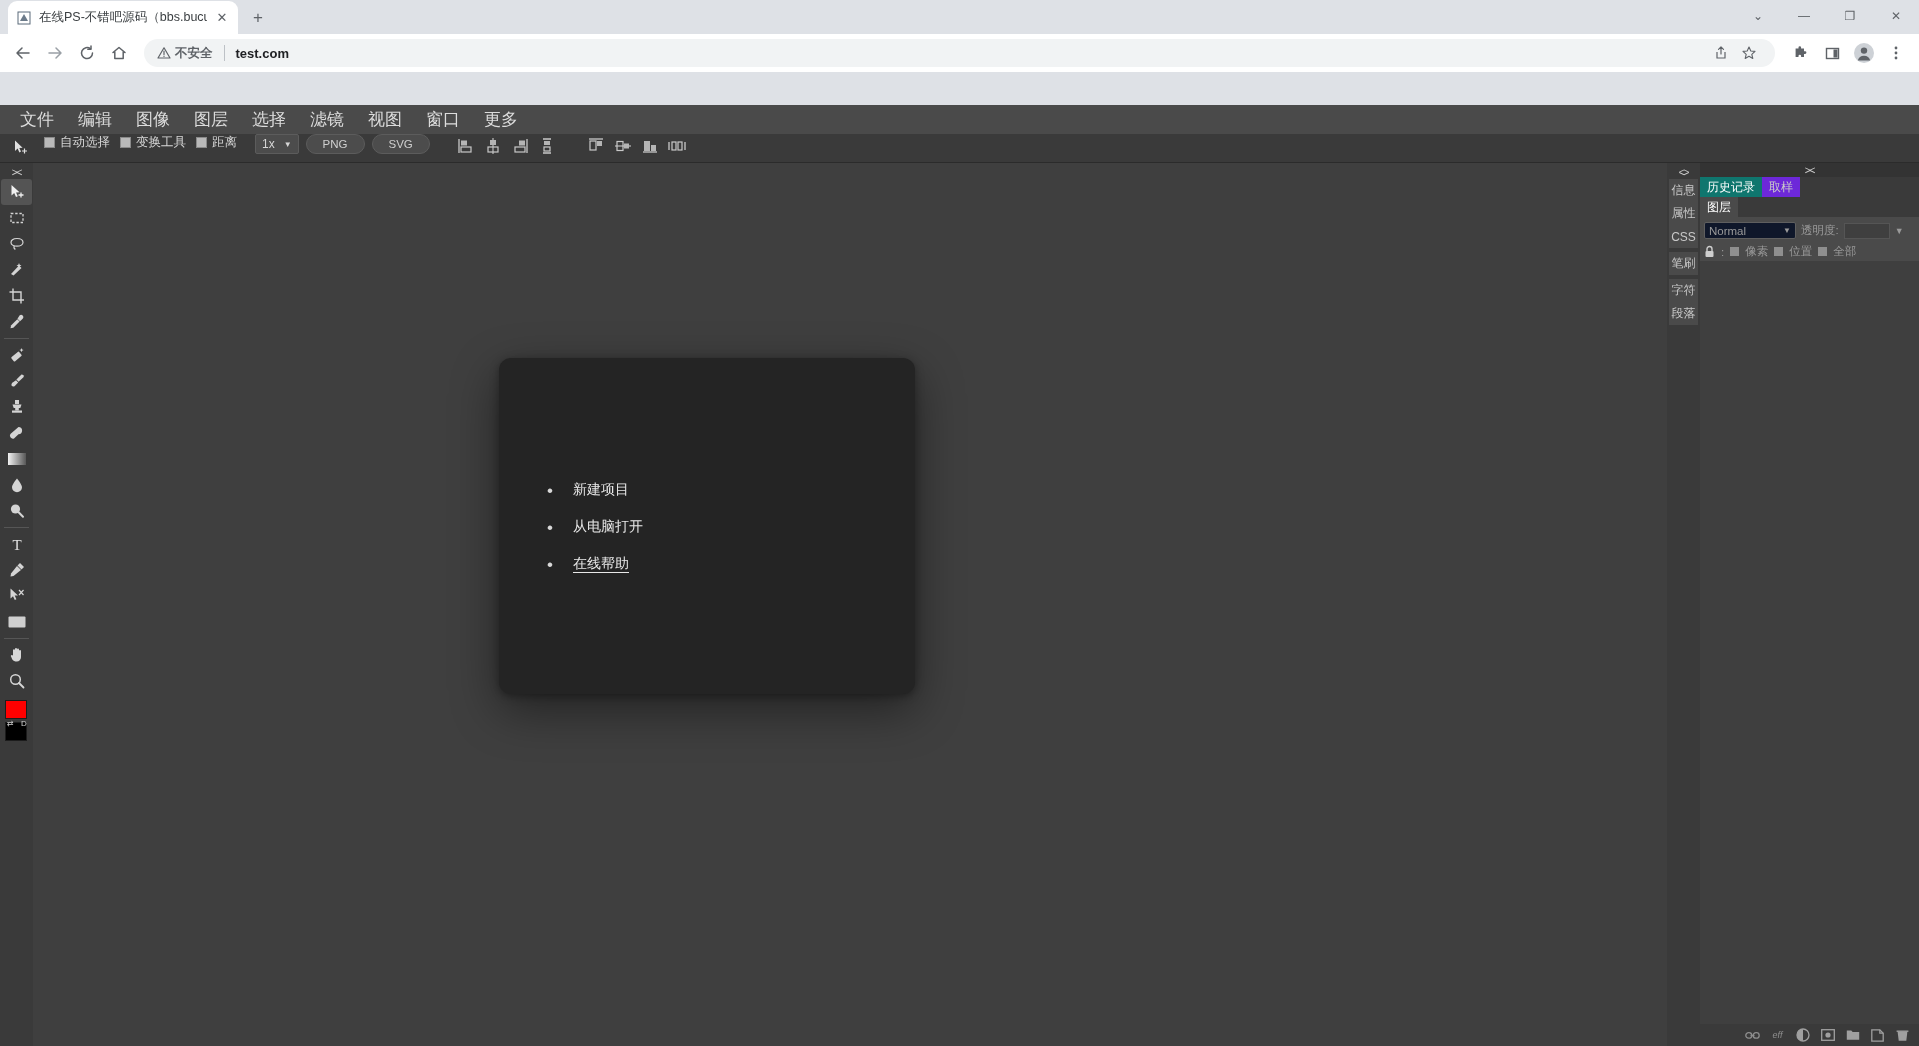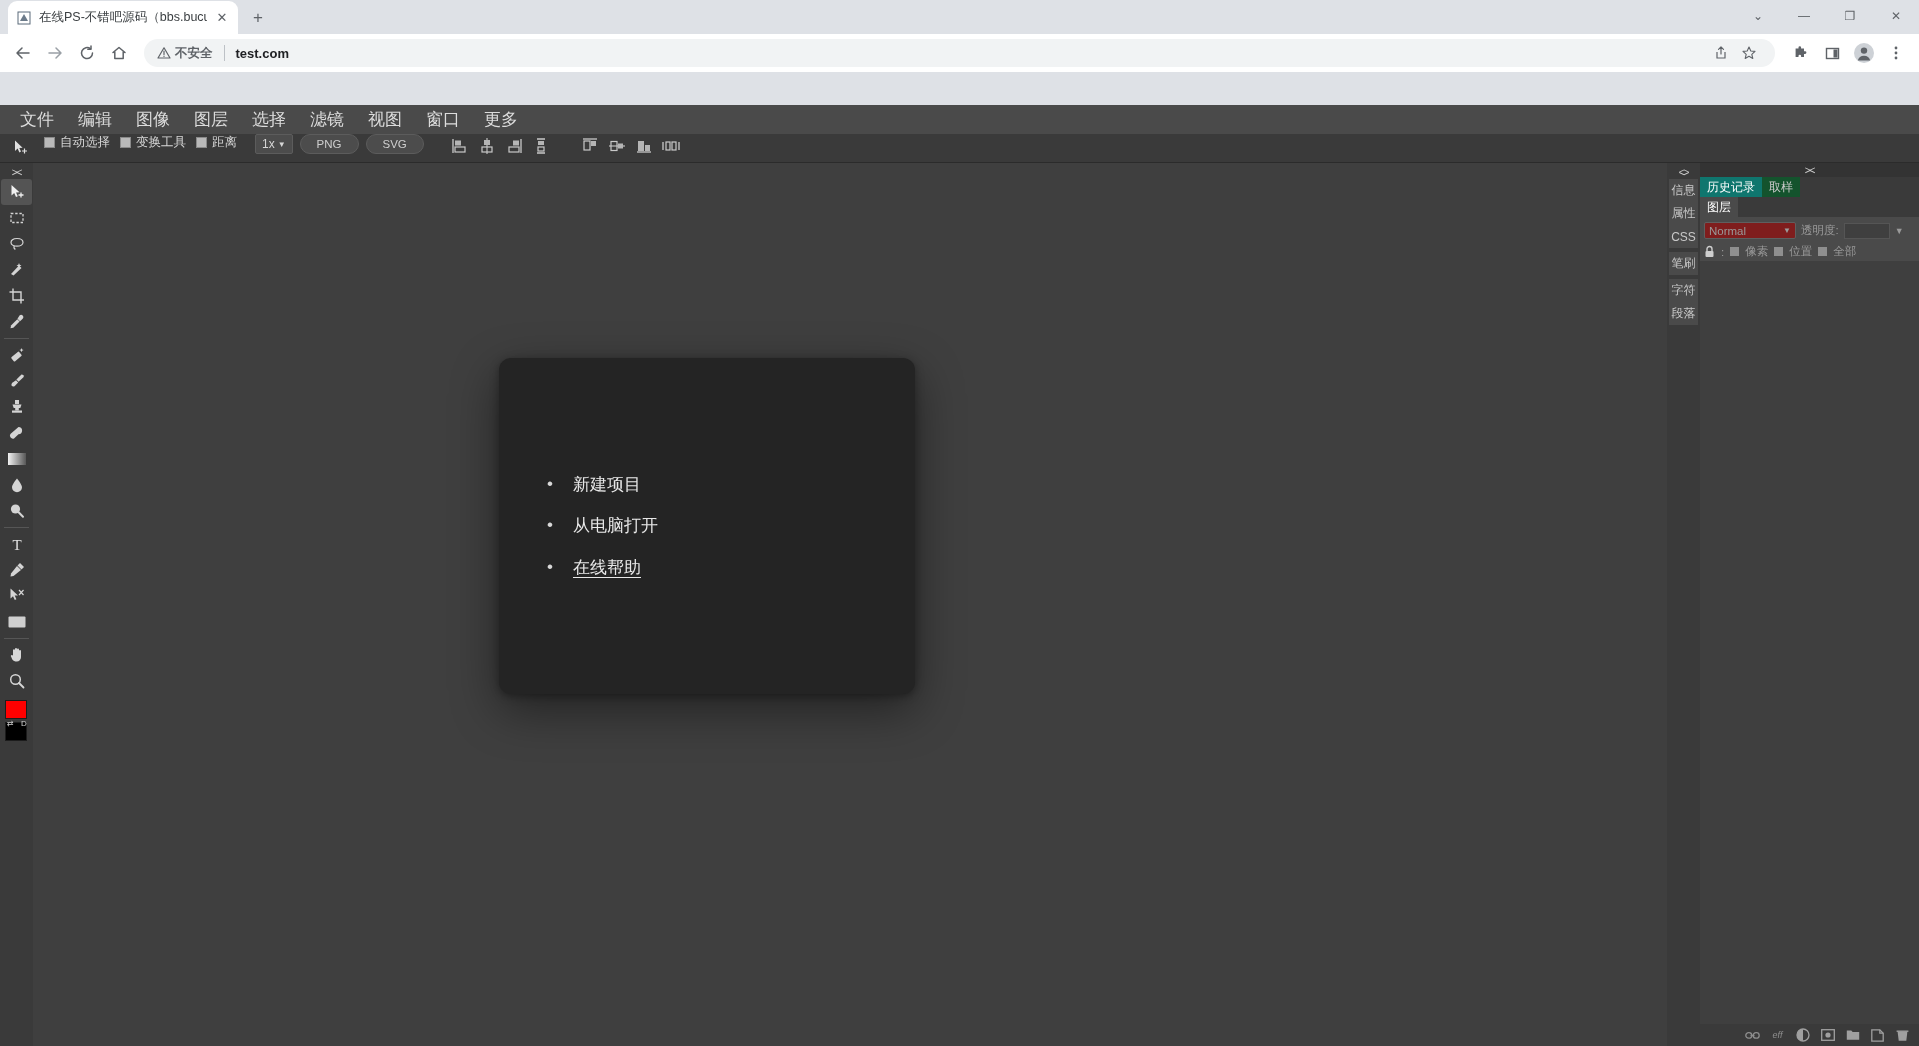--- a/index.html
+++ b/index.html
@@ -49,21 +49,21 @@
 
   .menubar { height: 29px; background: #4a4a4a; display:flex; align-items:center; padding-left: 8px; gap: 0px; }
   .menuitem { padding: 0 12px; font-size: 17px; color: #dcdcdc; line-height: 29px; }
 
   .optionbar { height: 29px; background: #3a3a3a; display:flex; align-items:flex-start; padding-left: 6px; gap: 0px; border-bottom:1px solid #2b2b2b; }
   .ob-tool { width: 28px; height: 26px; display:flex;align-items:center;justify-content:center; }
   .ob-chk { display:flex; align-items:center; gap:5px; margin-left: 10px; font-size:12.5px; color:#d6d6d6; }
   .chkbox { width: 11px; height: 11px; background:#b9b9b9; border:1px solid #8a8a8a; display:inline-block;}
   .ob-sel {
     margin-left: 18px; height: 20px; background:#4c4c4c; border:1px solid #5c5c5c;
-    border-radius:2px; display:flex; align-items:center; padding: 0 6px; gap:3px;
+    border-radius:2px; display:flex; align-items:center; padding: 0 6px; gap:9px;
     font-size:12px; color:#d6d6d6;
   }
   .ob-btn {
     margin-left: 7px; height: 20px; min-width: 30px; background:#4c4c4c; border:1px solid #5c5c5c;
     border-radius:10px; display:flex;align-items:center;justify-content:center; padding: 0 16px;
     font-size:11.5px; color:#cfcfcf;
   }
   .ob-gap { width: 22px; }
   .align-ico { width: 25px; height: 24px; display:flex; align-items:center; justify-content:center; margin-left:2px; }
 
@@ -82,54 +82,54 @@
 
   
   .canvas-area { flex: 1 1 auto; background:#3f3f3f; position: relative; overflow:hidden; }
   .modal {
     position:absolute; left: 466px; top: 195px; width: 416px; height: 336px;
     background: #242424; border-radius: 12px;
     box-shadow: 0 16px 48px rgba(0,0,0,0.45), 0 2px 8px rgba(0,0,0,0.35);
     display:flex; align-items:center;
   }
   .modal ul { list-style: none; padding-left: 74px; }
-  .modal li { position: relative; font-size: 17px; color: #e8e8e8; margin: 16px 0; line-height: 1.5; }
+  .modal li { position: relative; font-size: 14px; color: #e8e8e8; margin: 16px 0; line-height: 1.5; }
   .modal li::before {
     content: "•"; position:absolute; left: -26px; top: -1px; color:#d8d8d8; font-size: 17px;
   }
   .modal li.link span { text-decoration: underline; text-underline-offset: 4px; }
 
   
   .vtabs { width: 33px; flex: 0 0 33px; background:#3a3a3a; padding-top:2px; }
   .vt-collapse { height: 14px; display:flex;align-items:center;justify-content:center; color:#d0d0d0; font-size:10px; letter-spacing:-1px;}
   .vt { height: 23px; display:flex; align-items:center; justify-content:center; font-size:12px; color:#c9c9c9; background:#4a4a4a; margin: 0 2px;}
   .vt-sep { height: 4px; }
 
   .rpanel { width: 219px; flex: 0 0 219px; background:#3a3a3a; display:flex; flex-direction:column; }
   .rp-collapse { height: 14px; display:flex;align-items:center;justify-content:center; color:#d0d0d0; font-size:10px; letter-spacing:-1px; background:#333; }
   .ptabs { height: 20px; display:flex; align-items:flex-end; background:#3a3a3a; }
-  .ptab { height: 20px; padding: 0 7px; font-size:12px; color:#c9c9c9; display:flex;align-items:center; background:#14532d;}
+  .ptab { height: 20px; padding: 0 7px; font-size:12px; color:#c9c9c9; display:flex;align-items:center; background:#6d28d9;}
   .ptab.active { background:#0f766e; color:#fff; }
   .panel-body { background:#4a4a4a; position:relative; }
   .history-body { height: 148px; }
   .upload-btn {
     position:absolute; right: 10px; top: 32px; width: 128px; height: 29px;
     border-radius: 15px; overflow:hidden; display:flex; align-items:center;
     box-shadow: 0 1px 3px rgba(0,0,0,0.3);
   }
   .upload-ico { width: 40px; height: 29px; background:#2196f3; display:flex;align-items:center;justify-content:center; }
   .upload-txt { flex:1 1 auto; height:29px; background:#f0f8ff; color:#2196f3; font-size:12.5px; display:flex;align-items:center;justify-content:center; }
 
   .layers-wrap { flex: 1 1 auto; display:flex; flex-direction:column; background:#3a3a3a; }
   .lp-tabs { height: 20px; display:flex; align-items:flex-end; }
   .lp-tab { height: 20px; padding: 0 7px; font-size:12px; color:#fff; background:#4a4a4a; display:flex;align-items:center; }
   .lp-top { background:#4a4a4a; padding: 5px 4px 2px 4px; }
   .lp-row1 { display:flex; align-items:center; gap:5px; }
   .blend-sel {
-    width: 92px; height: 17px; background:#7f1d1d; border:1px solid #5f5f5f; border-radius:2px;
+    width: 92px; height: 17px; background:#0f172a; border:1px solid #5f5f5f; border-radius:2px;
     display:flex; align-items:center; justify-content:space-between; padding: 0 4px;
     font-size:11.5px; color:#9a9a9a;
   }
   .op-label { font-size:11.5px; color:#9a9a9a; }
   .op-field { width: 46px; height: 16px; background:#3f3f3f; border:1px solid #555; }
   .lp-row2 { display:flex; align-items:center; gap:6px; margin-top:5px; font-size:11.5px; color:#9a9a9a; }
   .lock-chk { width:9px;height:9px;background:#8f8f8f; display:inline-block; }
   .lp-list { flex:1 1 auto; background:#3f3f3f; }
   .lp-bottom { height: 22px; background:#3a3a3a; display:flex; align-items:center; justify-content:flex-end; gap: 10px; padding-right: 9px; }
   .lp-bico { width: 15px; height: 15px; display:flex;align-items:center;justify-content:center; color:#8e8e8e; font-size:10px; }

